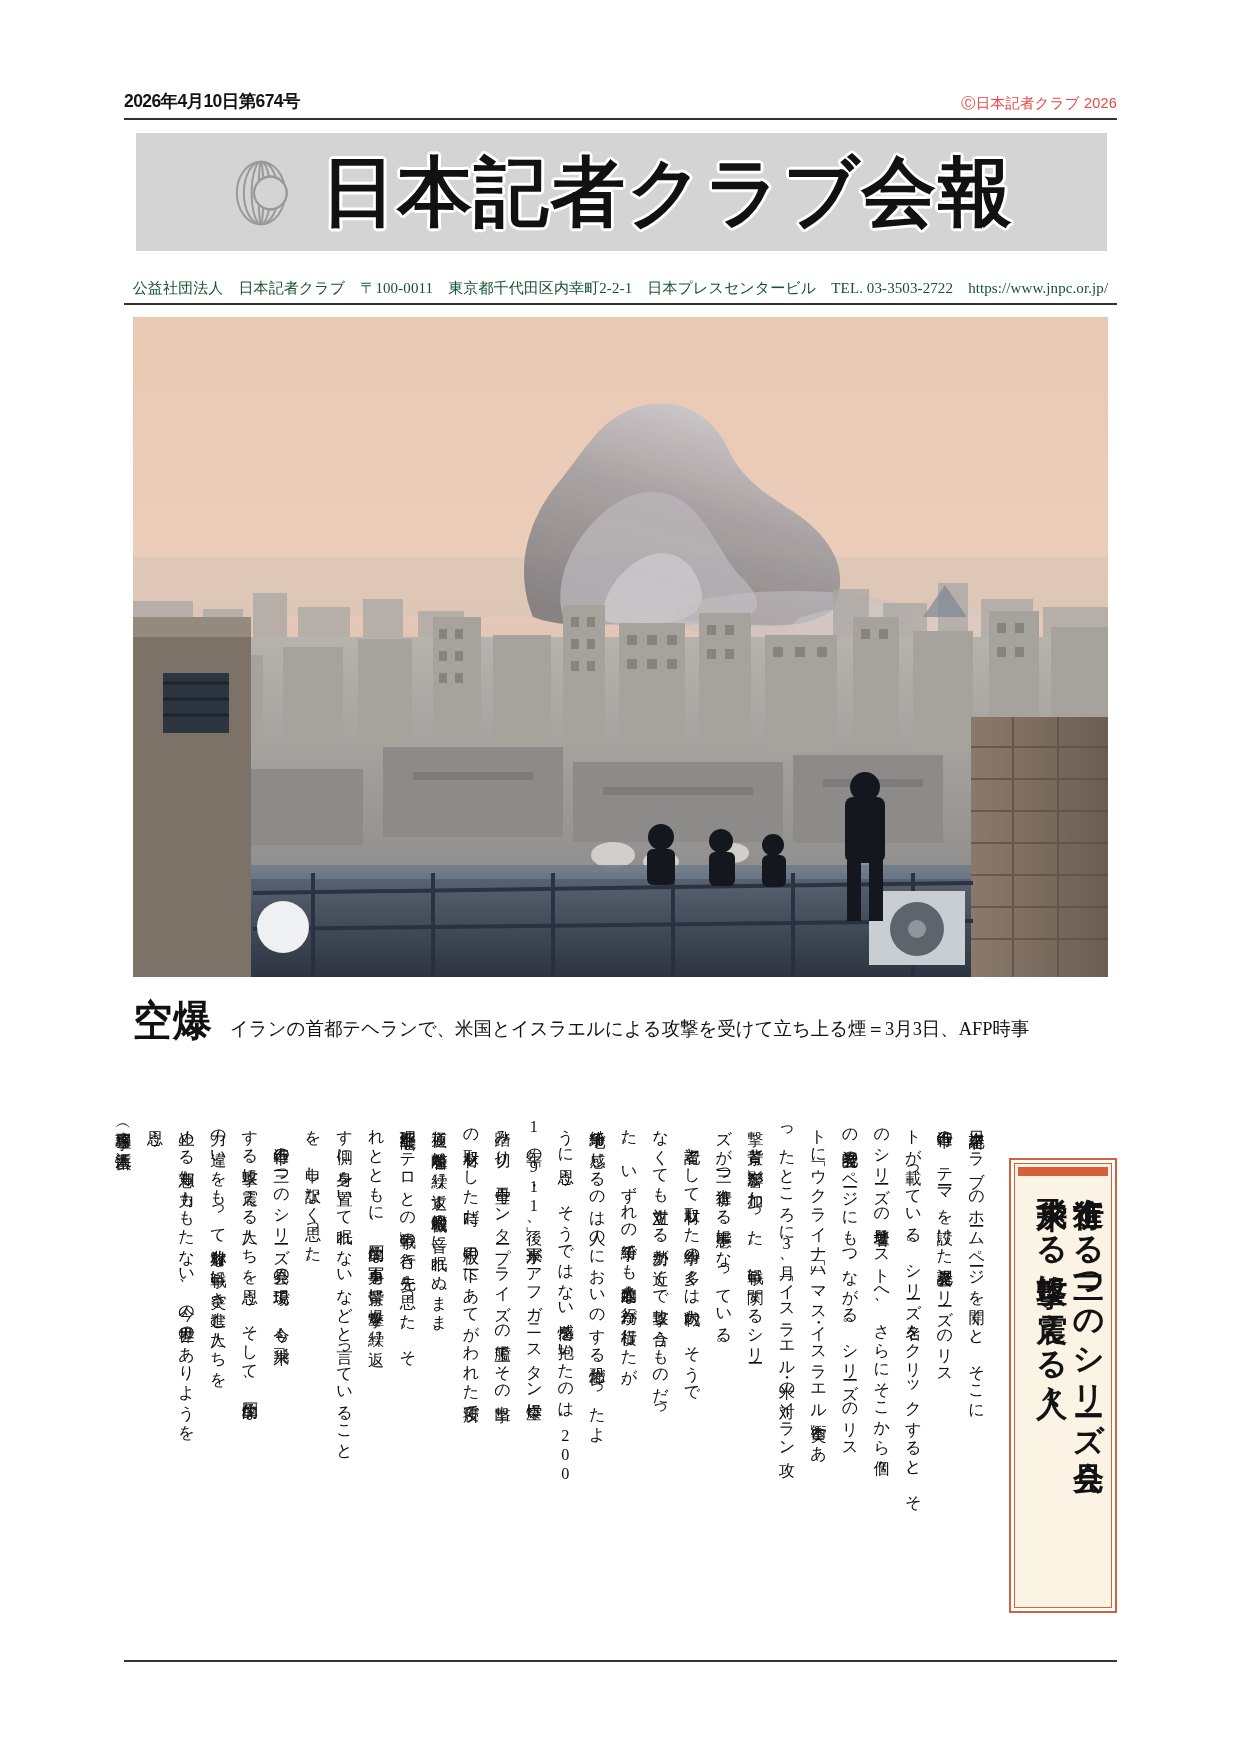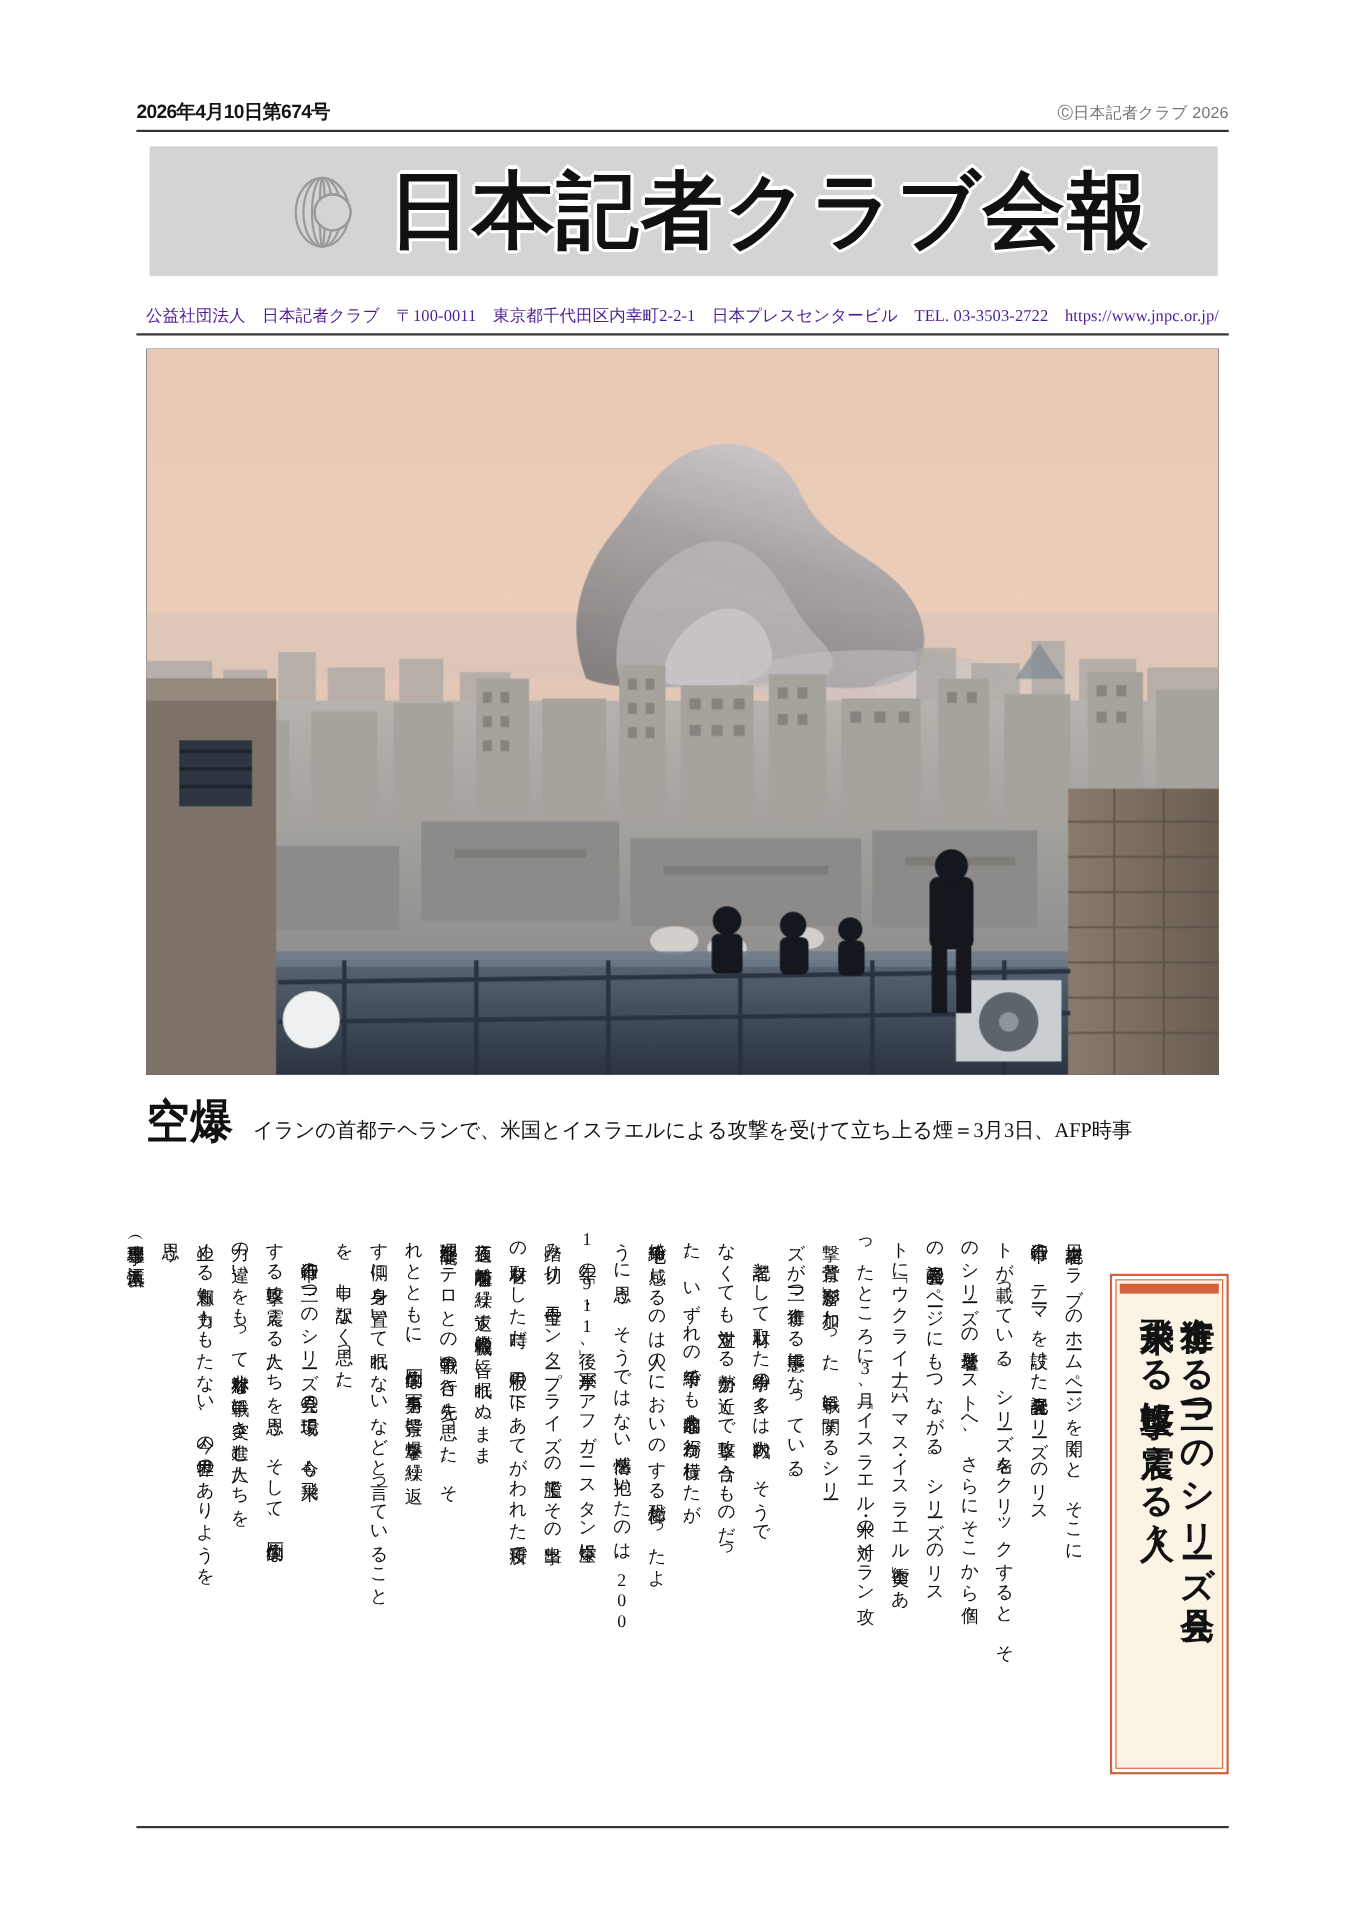--- a/index.html
+++ b/index.html
@@ -39,21 +39,21 @@
     font-size: 17.5px;
     font-weight: bold;
     letter-spacing: -0.6px;
     color: #141414;
     line-height: 1;
   }
   .copyright-line {
     font-family: "Liberation Sans", "DejaVu Sans", sans-serif;
     font-size: 14.5px;
     font-weight: normal;
-    color: #737373;
+    color: #ef4444;
     letter-spacing: 0.2px;
     line-height: 1;
   }
   .header-rule {
     position: absolute;
     left: 124px;
     top: 118px;
     width: 993px;
     height: 2px;
     background: #333333;
@@ -71,21 +71,20 @@
   .masthead-inner {
     position: absolute;
     left: 0;
     top: 0;
     width: 971px;
     height: 118px;
     display: flex;
     align-items: center;
     justify-content: center;
     gap: 14px;
-    margin-left: 32px;
   }
   .logo-mark {
     width: 78px;
     height: 78px;
     flex: 0 0 auto;
     position: relative;
     margin-top: 2px;
   }
   .masthead-title {
     font-family: "Liberation Serif", "DejaVu Serif", serif;
@@ -104,21 +103,21 @@
   }
 
   
   .address-line {
     position: absolute;
     left: 124px;
     top: 279px;
     width: 993px;
     font-size: 15px;
     letter-spacing: 0.1px;
-    color: #4c1d95;
+    color: #14532d;
     white-space: nowrap;
     line-height: 1.2;
     text-align: center;
   }
   .address-rule {
     position: absolute;
     left: 124px;
     top: 303px;
     width: 993px;
     height: 1.5px;

